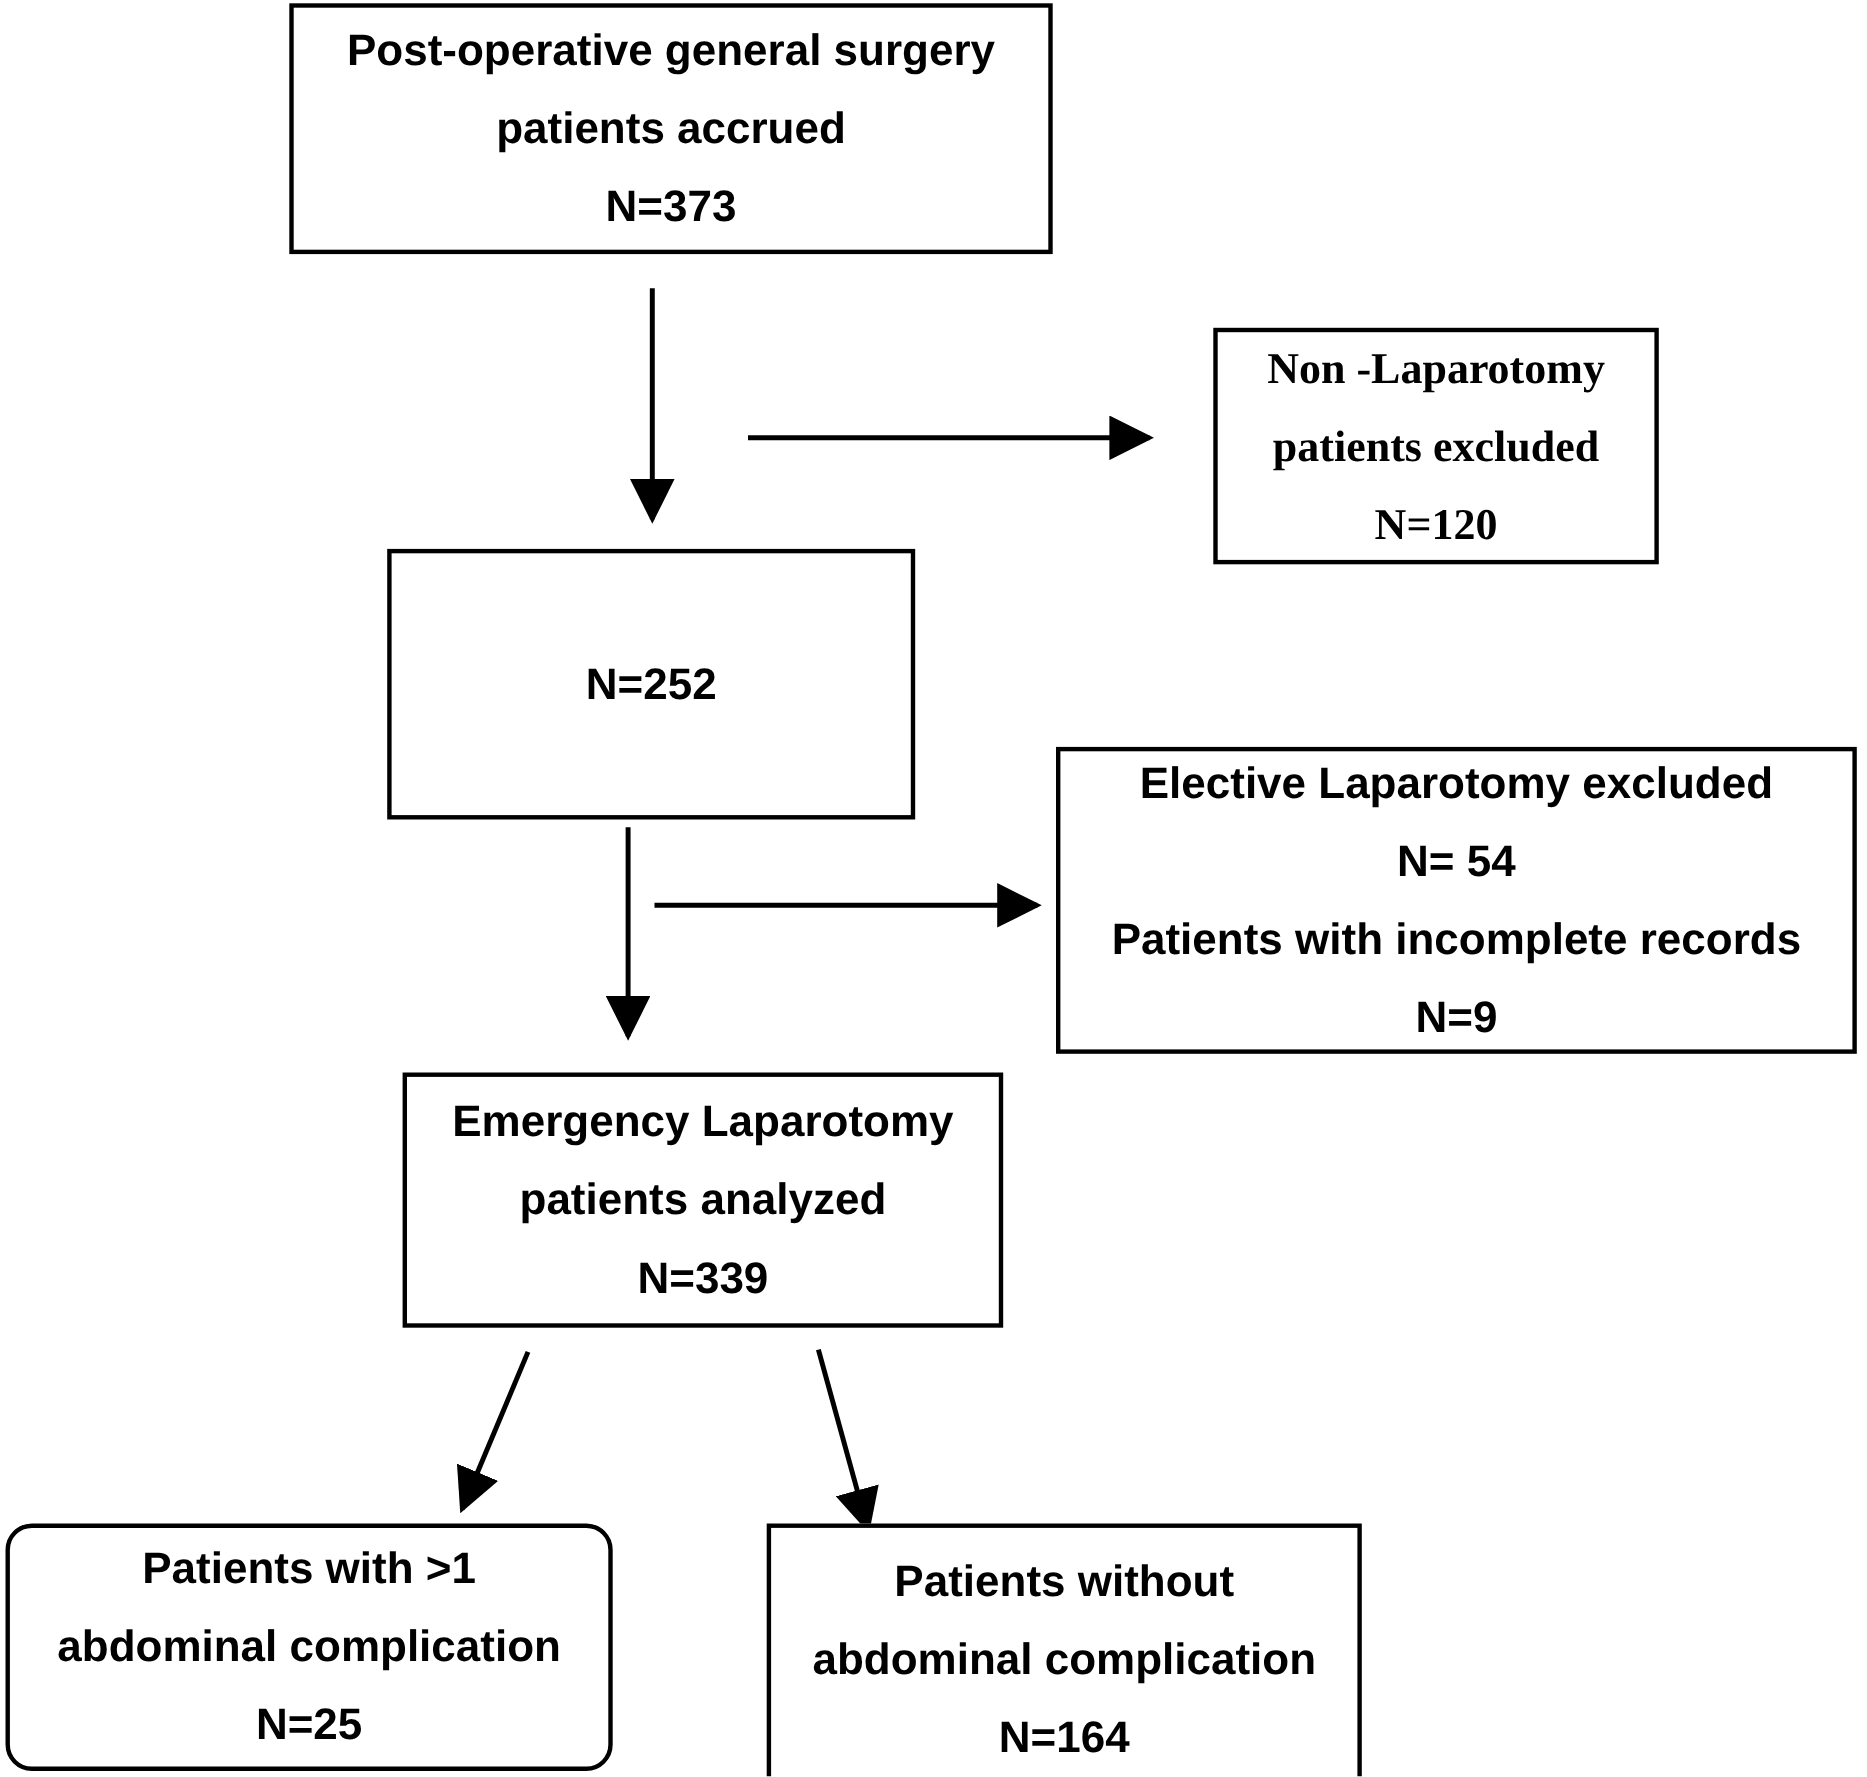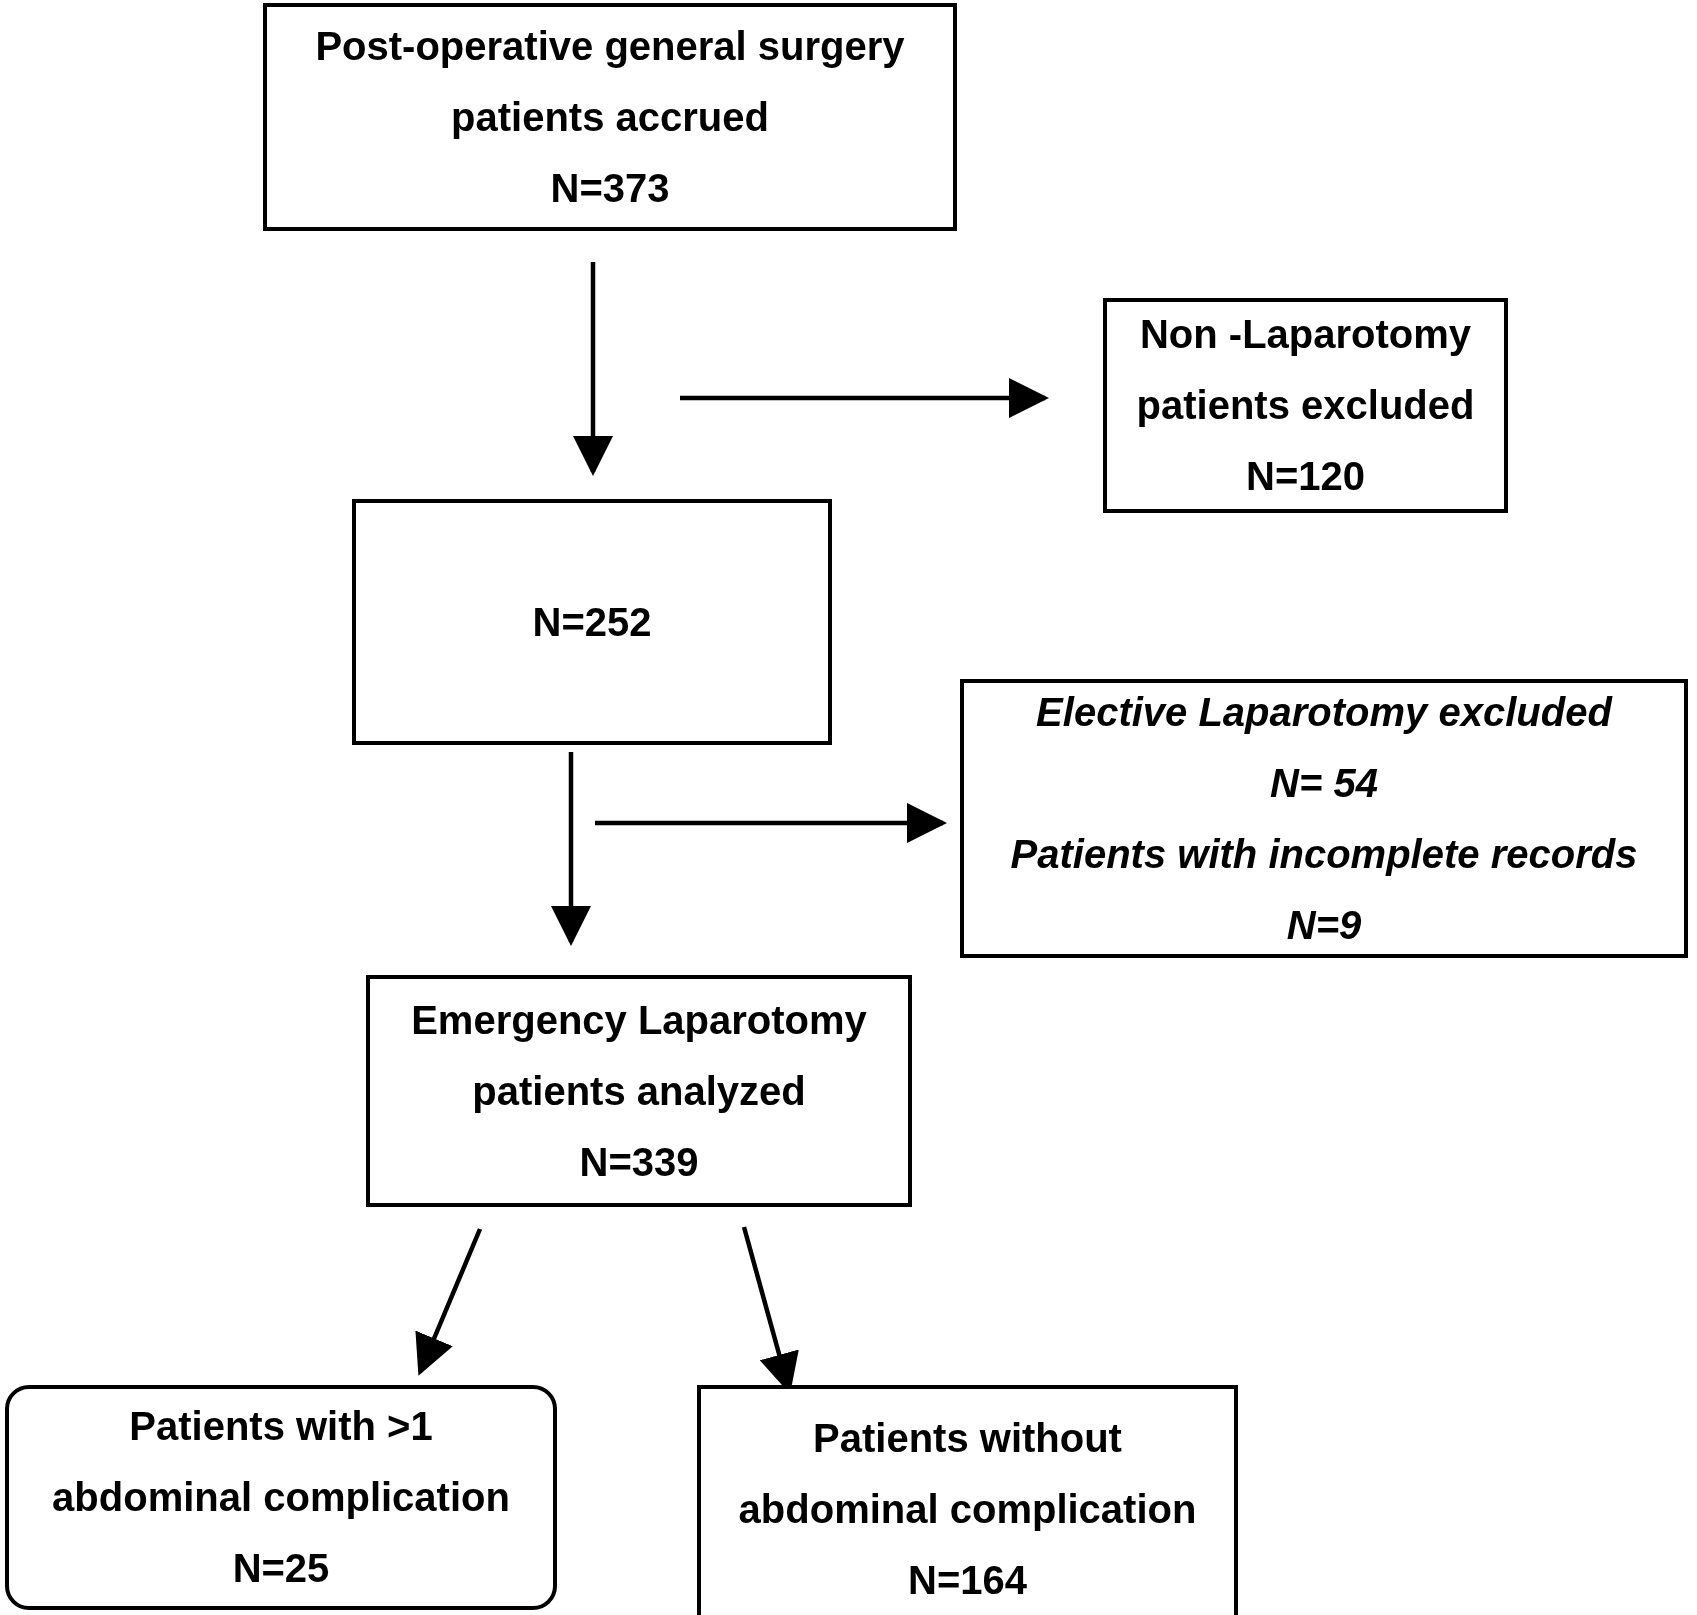--- a/index.html
+++ b/index.html
@@ -60,31 +60,31 @@
     <line x1="480" y1="1229" x2="420" y2="1372" stroke="#000000" stroke-width="4.5" marker-end="url(#ah)"></line>
     <line x1="744" y1="1227" x2="789" y2="1390" stroke="#000000" stroke-width="4.5" marker-end="url(#ah)"></line>
   </svg>
 
   <div class="flow-box" style="left:263px; top:3px; width:694px; height:228px;">
     <div class="bline">Post-operative general surgery</div>
     <div class="bline">patients accrued</div>
     <div class="bline">N=373</div>
   </div>
 
-  <div class="flow-box" style="left:1103px; top:298px; width:405px; height:215px;">
+  <div class="flow-box" style="left:1103px; top:298px; width:405px; height:215px;font-family:Liberation Serif, serif;">
     <div class="bline">Non -Laparotomy</div>
     <div class="bline">patients excluded</div>
     <div class="bline">N=120</div>
   </div>
 
   <div class="flow-box" style="left:352px; top:499px; width:480px; height:246px;">
     <div class="bline">N=252</div>
   </div>
 
-  <div class="flow-box" style="left:960px; top:679px; width:728px; height:279px;font-style:italic;">
+  <div class="flow-box" style="left:960px; top:679px; width:728px; height:279px;">
     <div class="bline">Elective Laparotomy excluded</div>
     <div class="bline">N= 54</div>
     <div class="bline">Patients with incomplete records</div>
     <div class="bline">N=9</div>
   </div>
 
   <div class="flow-box" style="left:354px; top:975px; width:546px; height:232px;margin-left:12px;">
     <div class="bline">Emergency Laparotomy</div>
     <div class="bline">patients analyzed</div>
     <div class="bline">N=339</div>

